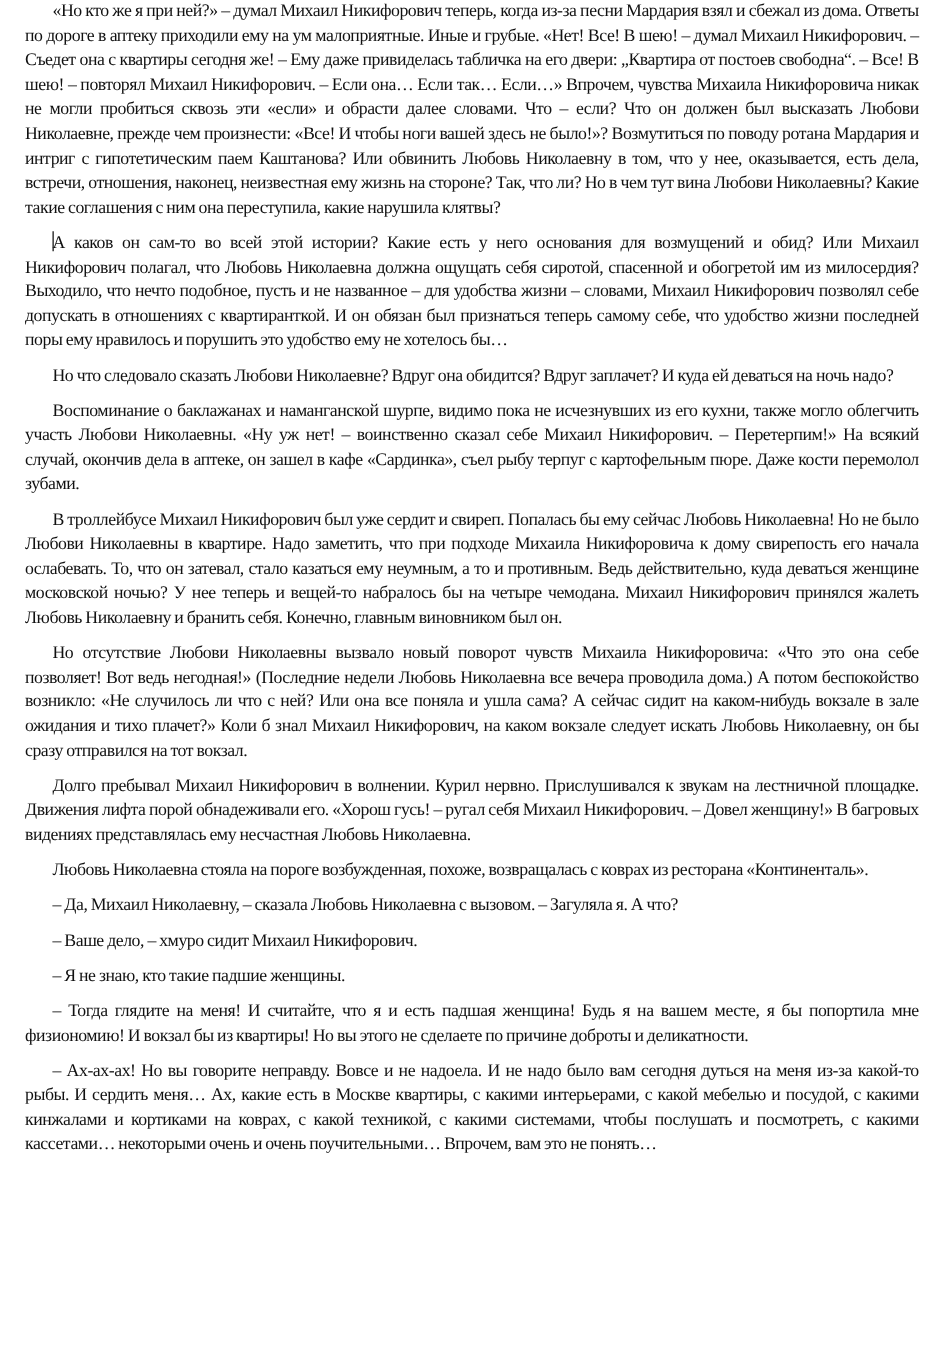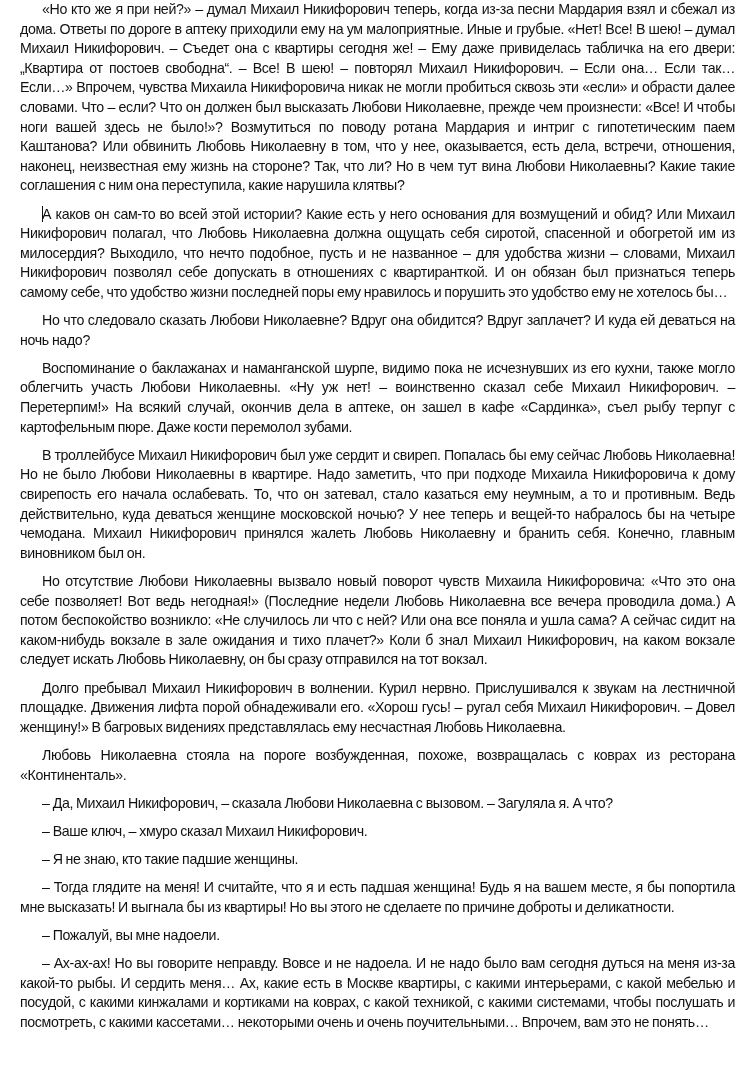--- a/index.html
+++ b/index.html
@@ -3,35 +3,34 @@
   <meta charset="utf-8">
   <style>
     html, body { margin: 0; padding: 0; background: #ffffff; }
     body { width: 755px; height: 1079px; overflow: hidden; position: relative; }
     .page {
       position: absolute; left: 20px; top: 0px; width: 715px;
       font-family: "Liberation Sans", sans-serif;
       font-size: 14.2px; line-height: 19.6px; color: #111111;
       letter-spacing: -0.35px; word-spacing: -0.5px;
     }
-    .para { margin: 0 0 8.6px 0; text-indent: 22px; text-align: justify; }
+    .para { margin: 0 0 8.6px 0; text-indent: 22px; text-align: justify; font-family: Liberation Serif, serif; }
     .caret { display: inline-block; width: 1px; height: 16px; background: #111; vertical-align: -3px; margin-right: -1px; text-indent: 0; }
   </style>
 </head>
 <body>
 
 <div class="page">
   <p class="para">«Но кто же я при ней?» – думал Михаил Никифорович теперь, когда из-за песни Мардария взял и сбежал из дома. Ответы по дороге в аптеку приходили ему на ум малоприятные. Иные и грубые. «Нет! Все! В шею! – думал Михаил Никифорович. – Съедет она с квартиры сегодня же! – Ему даже привиделась табличка на его двери: „Квартира от постоев свободна“. – Все! В шею! – повторял Михаил Никифорович. – Если она… Если так… Если…» Впрочем, чувства Михаила Никифоровича никак не могли пробиться сквозь эти «если» и обрасти далее словами. Что – если? Что он должен был высказать Любови Николаевне, прежде чем произнести: «Все! И чтобы ноги вашей здесь не было!»? Возмутиться по поводу ротана Мардария и интриг с гипотетическим паем Каштанова? Или обвинить Любовь Николаевну в том, что у нее, оказывается, есть дела, встречи, отношения, наконец, неизвестная ему жизнь на стороне? Так, что ли? Но в чем тут вина Любови Николаевны? Какие такие соглашения с ним она переступила, какие нарушила клятвы?</p>
   <p class="para"><span class="caret"></span><span>А каков он сам-то во всей этой истории? Какие есть у него основания для возмущений и обид? Или Михаил Никифорович полагал, что Любовь Николаевна должна ощущать себя сиротой, спасенной и обогретой им из милосердия? Выходило, что нечто подобное, пусть и не названное – для удобства жизни – словами, Михаил Никифорович позволял себе допускать в отношениях с квартиранткой. И он обязан был признаться теперь самому себе, что удобство жизни последней поры ему нравилось и порушить это удобство ему не хотелось бы…</span></p>
   <p class="para">Но что следовало сказать Любови Николаевне? Вдруг она обидится? Вдруг заплачет? И куда ей деваться на ночь надо?</p>
   <p class="para">Воспоминание о баклажанах и наманганской шурпе, видимо пока не исчезнувших из его кухни, также могло облегчить участь Любови Николаевны. «Ну уж нет! – воинственно сказал себе Михаил Никифорович. – Перетерпим!» На всякий случай, окончив дела в аптеке, он зашел в кафе «Сардинка», съел рыбу терпуг с картофельным пюре. Даже кости перемолол зубами.</p>
   <p class="para">В троллейбусе Михаил Никифорович был уже сердит и свиреп. Попалась бы ему сейчас Любовь Николаевна! Но не было Любови Николаевны в квартире. Надо заметить, что при подходе Михаила Никифоровича к дому свирепость его начала ослабевать. То, что он затевал, стало казаться ему неумным, а то и противным. Ведь действительно, куда деваться женщине московской ночью? У нее теперь и вещей-то набралось бы на четыре чемодана. Михаил Никифорович принялся жалеть Любовь Николаевну и бранить себя. Конечно, главным виновником был он.</p>
   <p class="para">Но отсутствие Любови Николаевны вызвало новый поворот чувств Михаила Никифоровича: «Что это она себе позволяет! Вот ведь негодная!» (Последние недели Любовь Николаевна все вечера проводила дома.) А потом беспокойство возникло: «Не случилось ли что с ней? Или она все поняла и ушла сама? А сейчас сидит на каком-нибудь вокзале в зале ожидания и тихо плачет?» Коли б знал Михаил Никифорович, на каком вокзале следует искать Любовь Николаевну, он бы сразу отправился на тот вокзал.</p>
   <p class="para">Долго пребывал Михаил Никифорович в волнении. Курил нервно. Прислушивался к звукам на лестничной площадке. Движения лифта порой обнадеживали его. «Хорош гусь! – ругал себя Михаил Никифорович. – Довел женщину!» В багровых видениях представлялась ему несчастная Любовь Николаевна.</p>
   <p class="para">Любовь Николаевна стояла на пороге возбужденная, похоже, возвращалась с коврах из ресторана «Континенталь».</p>
-  <p class="para">– Да, Михаил Никифорович, – сказала Любови Николаевна с вызовом. – Загуляла я. А что?</p>
-  <p class="para">– Ваше ключ, – хмуро сказал Михаил Никифорович.</p>
+  <p class="para">– Да, Михаил Николаевну, – сказала Любовь Николаевна с вызовом. – Загуляла я. А что?</p>
+  <p class="para">– Ваше дело, – хмуро сидит Михаил Никифорович.</p>
   <p class="para">– Я не знаю, кто такие падшие женщины.</p>
-  <p class="para">– Тогда глядите на меня! И считайте, что я и есть падшая женщина! Будь я на вашем месте, я бы попортила мне высказать! И выгнала бы из квартиры! Но вы этого не сделаете по причине доброты и деликатности.</p>
-  <p class="para">– Пожалуй, вы мне надоели.</p>
+  <p class="para">– Тогда глядите на меня! И считайте, что я и есть падшая женщина! Будь я на вашем месте, я бы попортила мне физиономию! И вокзал бы из квартиры! Но вы этого не сделаете по причине доброты и деликатности.</p>
   <p class="para">– Ах-ах-ах! Но вы говорите неправду. Вовсе и не надоела. И не надо было вам сегодня дуться на меня из-за какой-то рыбы. И сердить меня… Ах, какие есть в Москве квартиры, с какими интерьерами, с какой мебелью и посудой, с какими кинжалами и кортиками на коврах, с какой техникой, с какими системами, чтобы послушать и посмотреть, с какими кассетами… некоторыми очень и очень поучительными… Впрочем, вам это не понять…</p>
 
 </div>
 
 </body></html>

